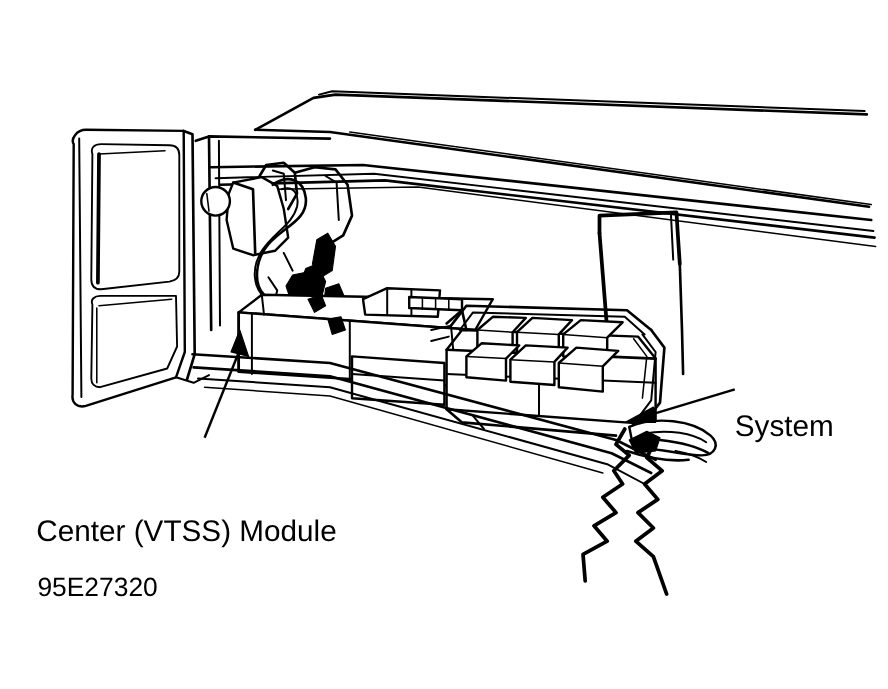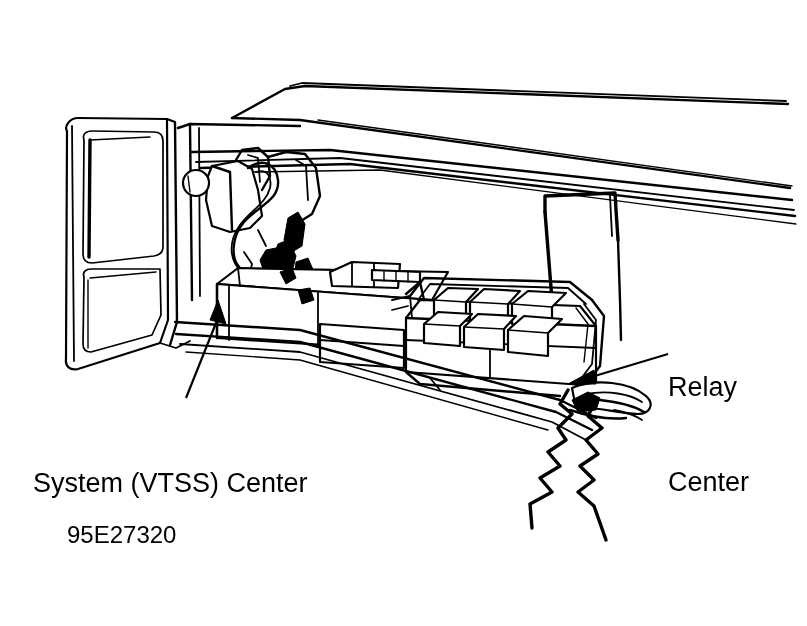--- a/index.html
+++ b/index.html
@@ -96,21 +96,20 @@
   }
   #label-relay {
     left: 668px;
     top: 308px;
     font-size: 27px;
   }
   #label-drawing-number {
     left: 34px;
     top: 521px;
     font-size: 24px;
-    margin-left: 33px;
   }
   .callout-line {
     display: block;
   }
 </style>
 </head>
 <body>
 
 <div id="diagram-page">
 
@@ -301,23 +300,22 @@
     </g>
 
     <g>
       <path class="leader" d="M 668,354 L 588,378"></path>
       <path class="fill-black" d="M 568,384 L 594,370 L 596,384 Z"></path>
     </g>
 
   </svg>
 
   <div class="callout-text" id="label-vtss">
-    <span class="callout-line">System (VTSS) Center</span>
+    <span class="callout-line">Center (VTSS) Module</span>
   </div>
 
   <div class="callout-text" id="label-relay">
-    <span class="callout-line">Relay</span>
-    <span class="callout-line">Center</span>
+    <span class="callout-line">System</span>
   </div>
 
   <div class="callout-text" id="label-drawing-number">95E27320</div>
 
 </div>
 
 </body></html>

